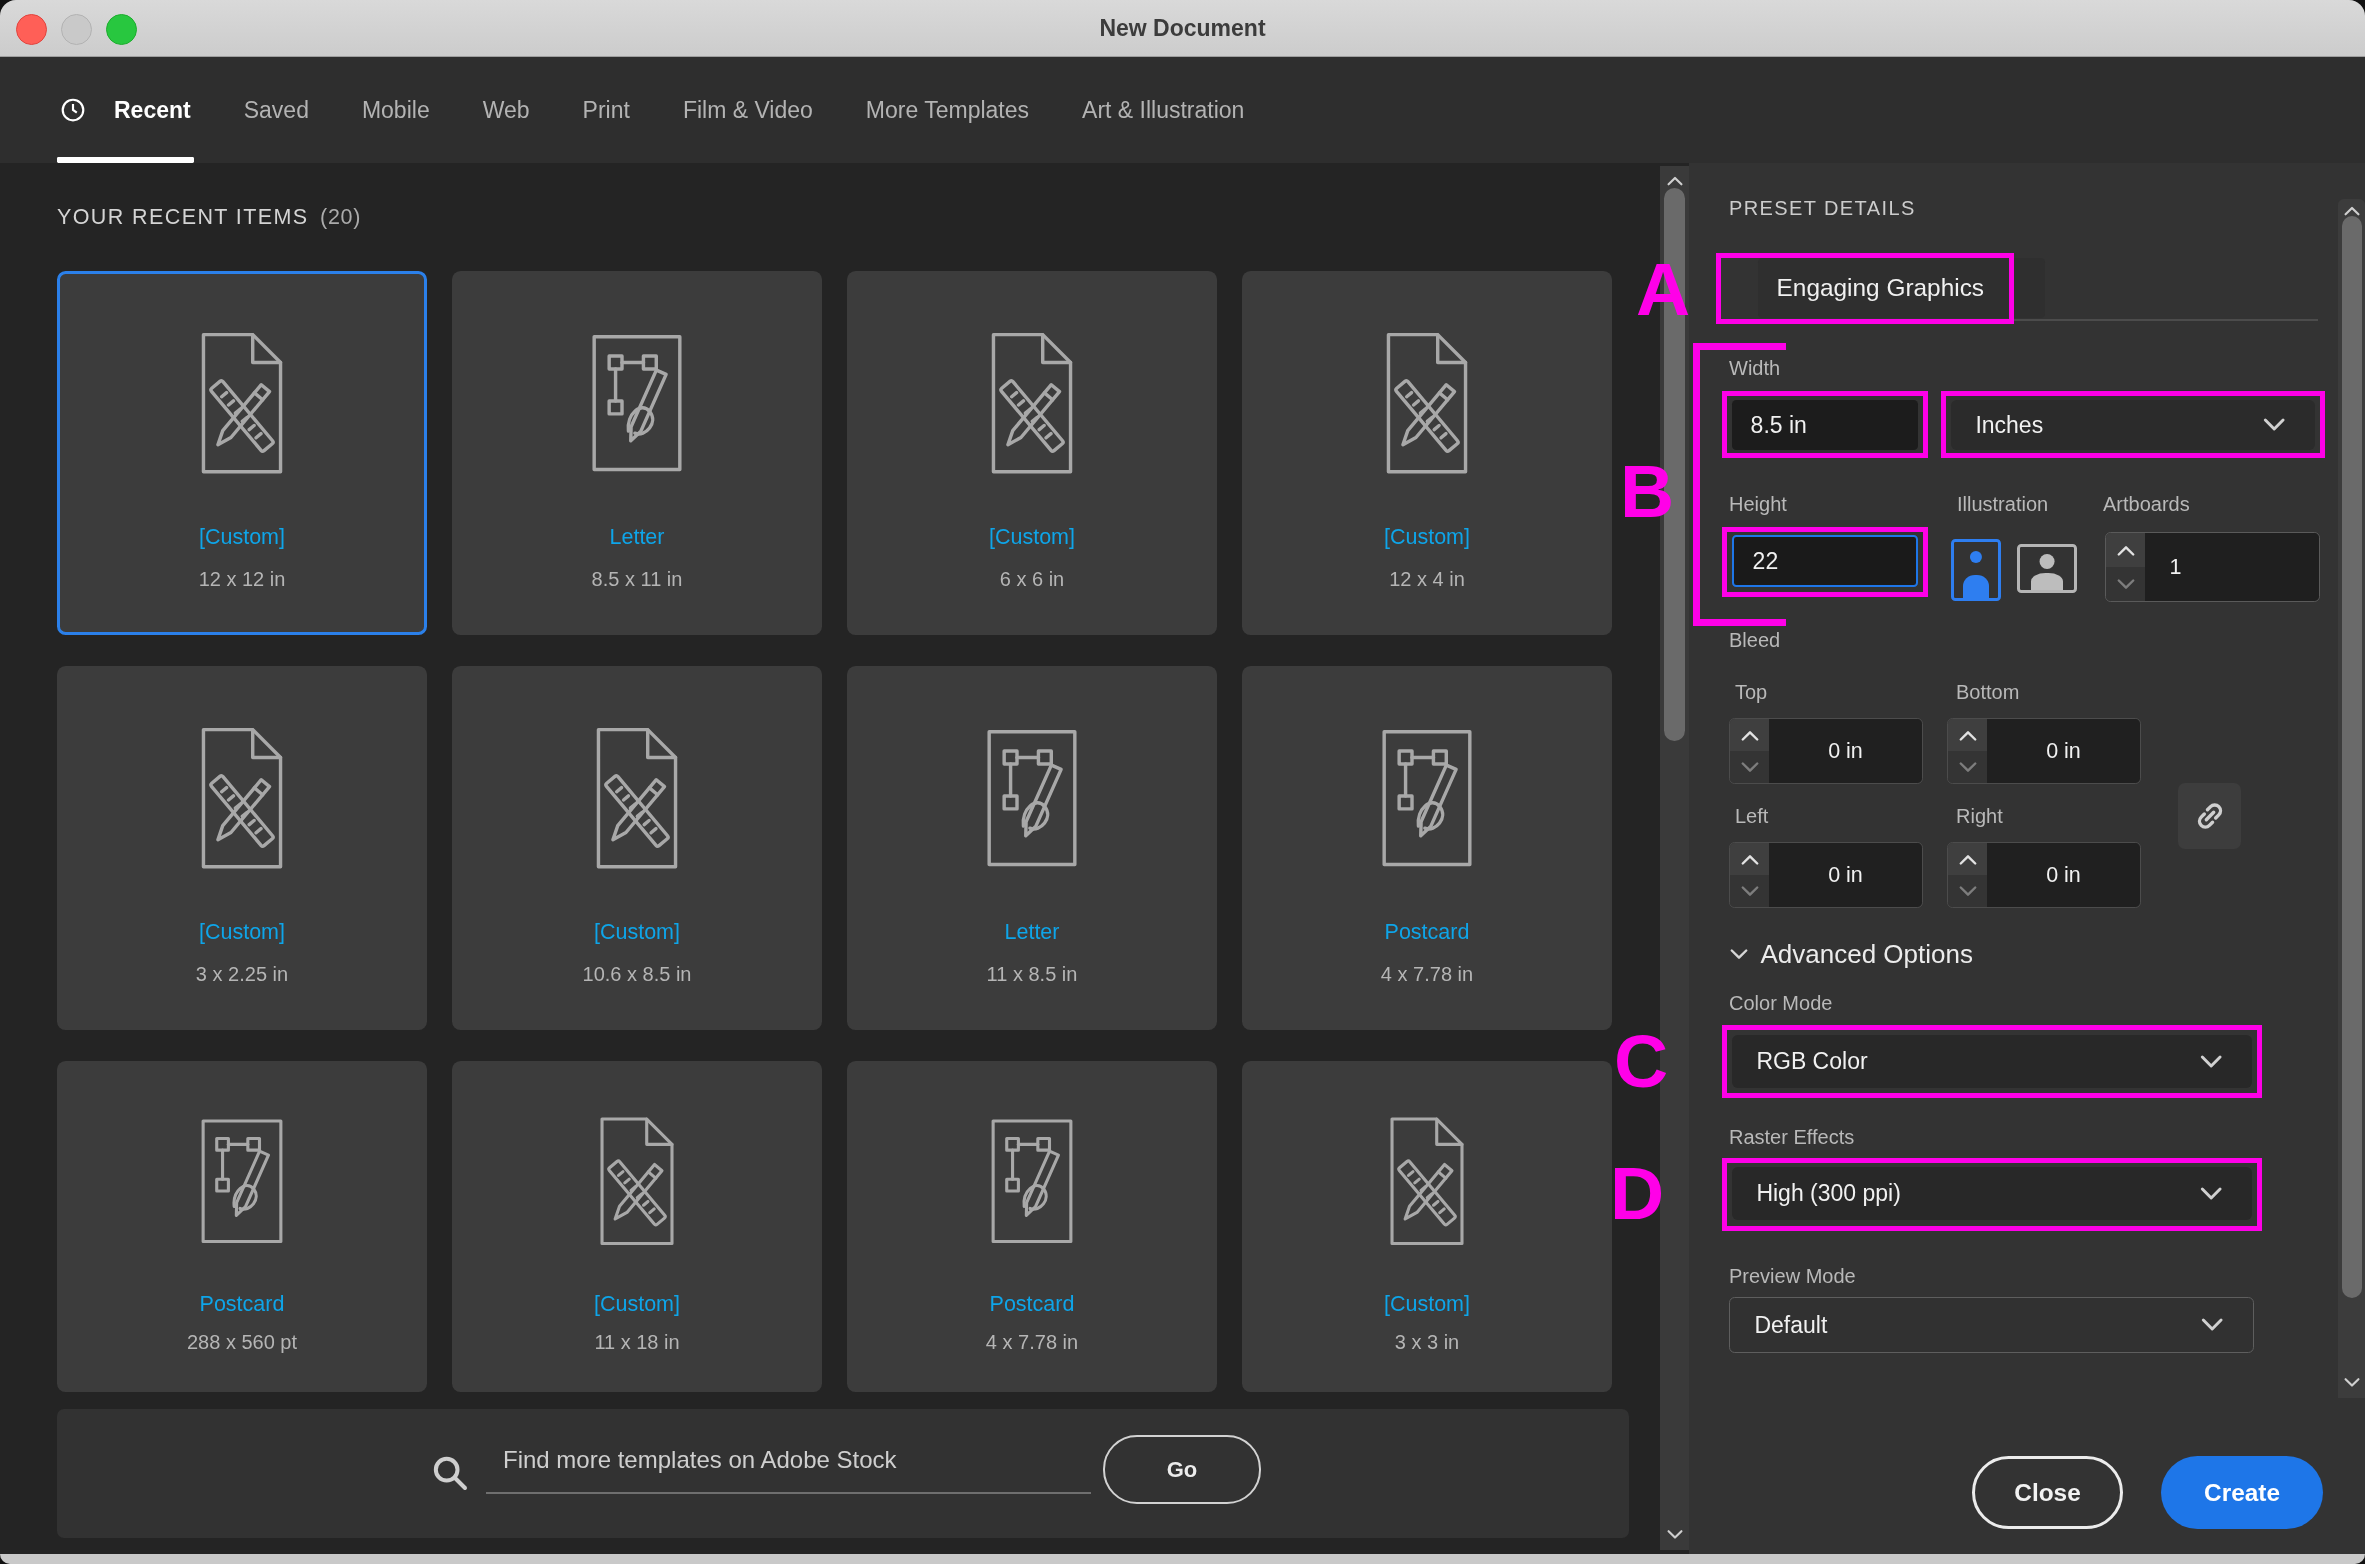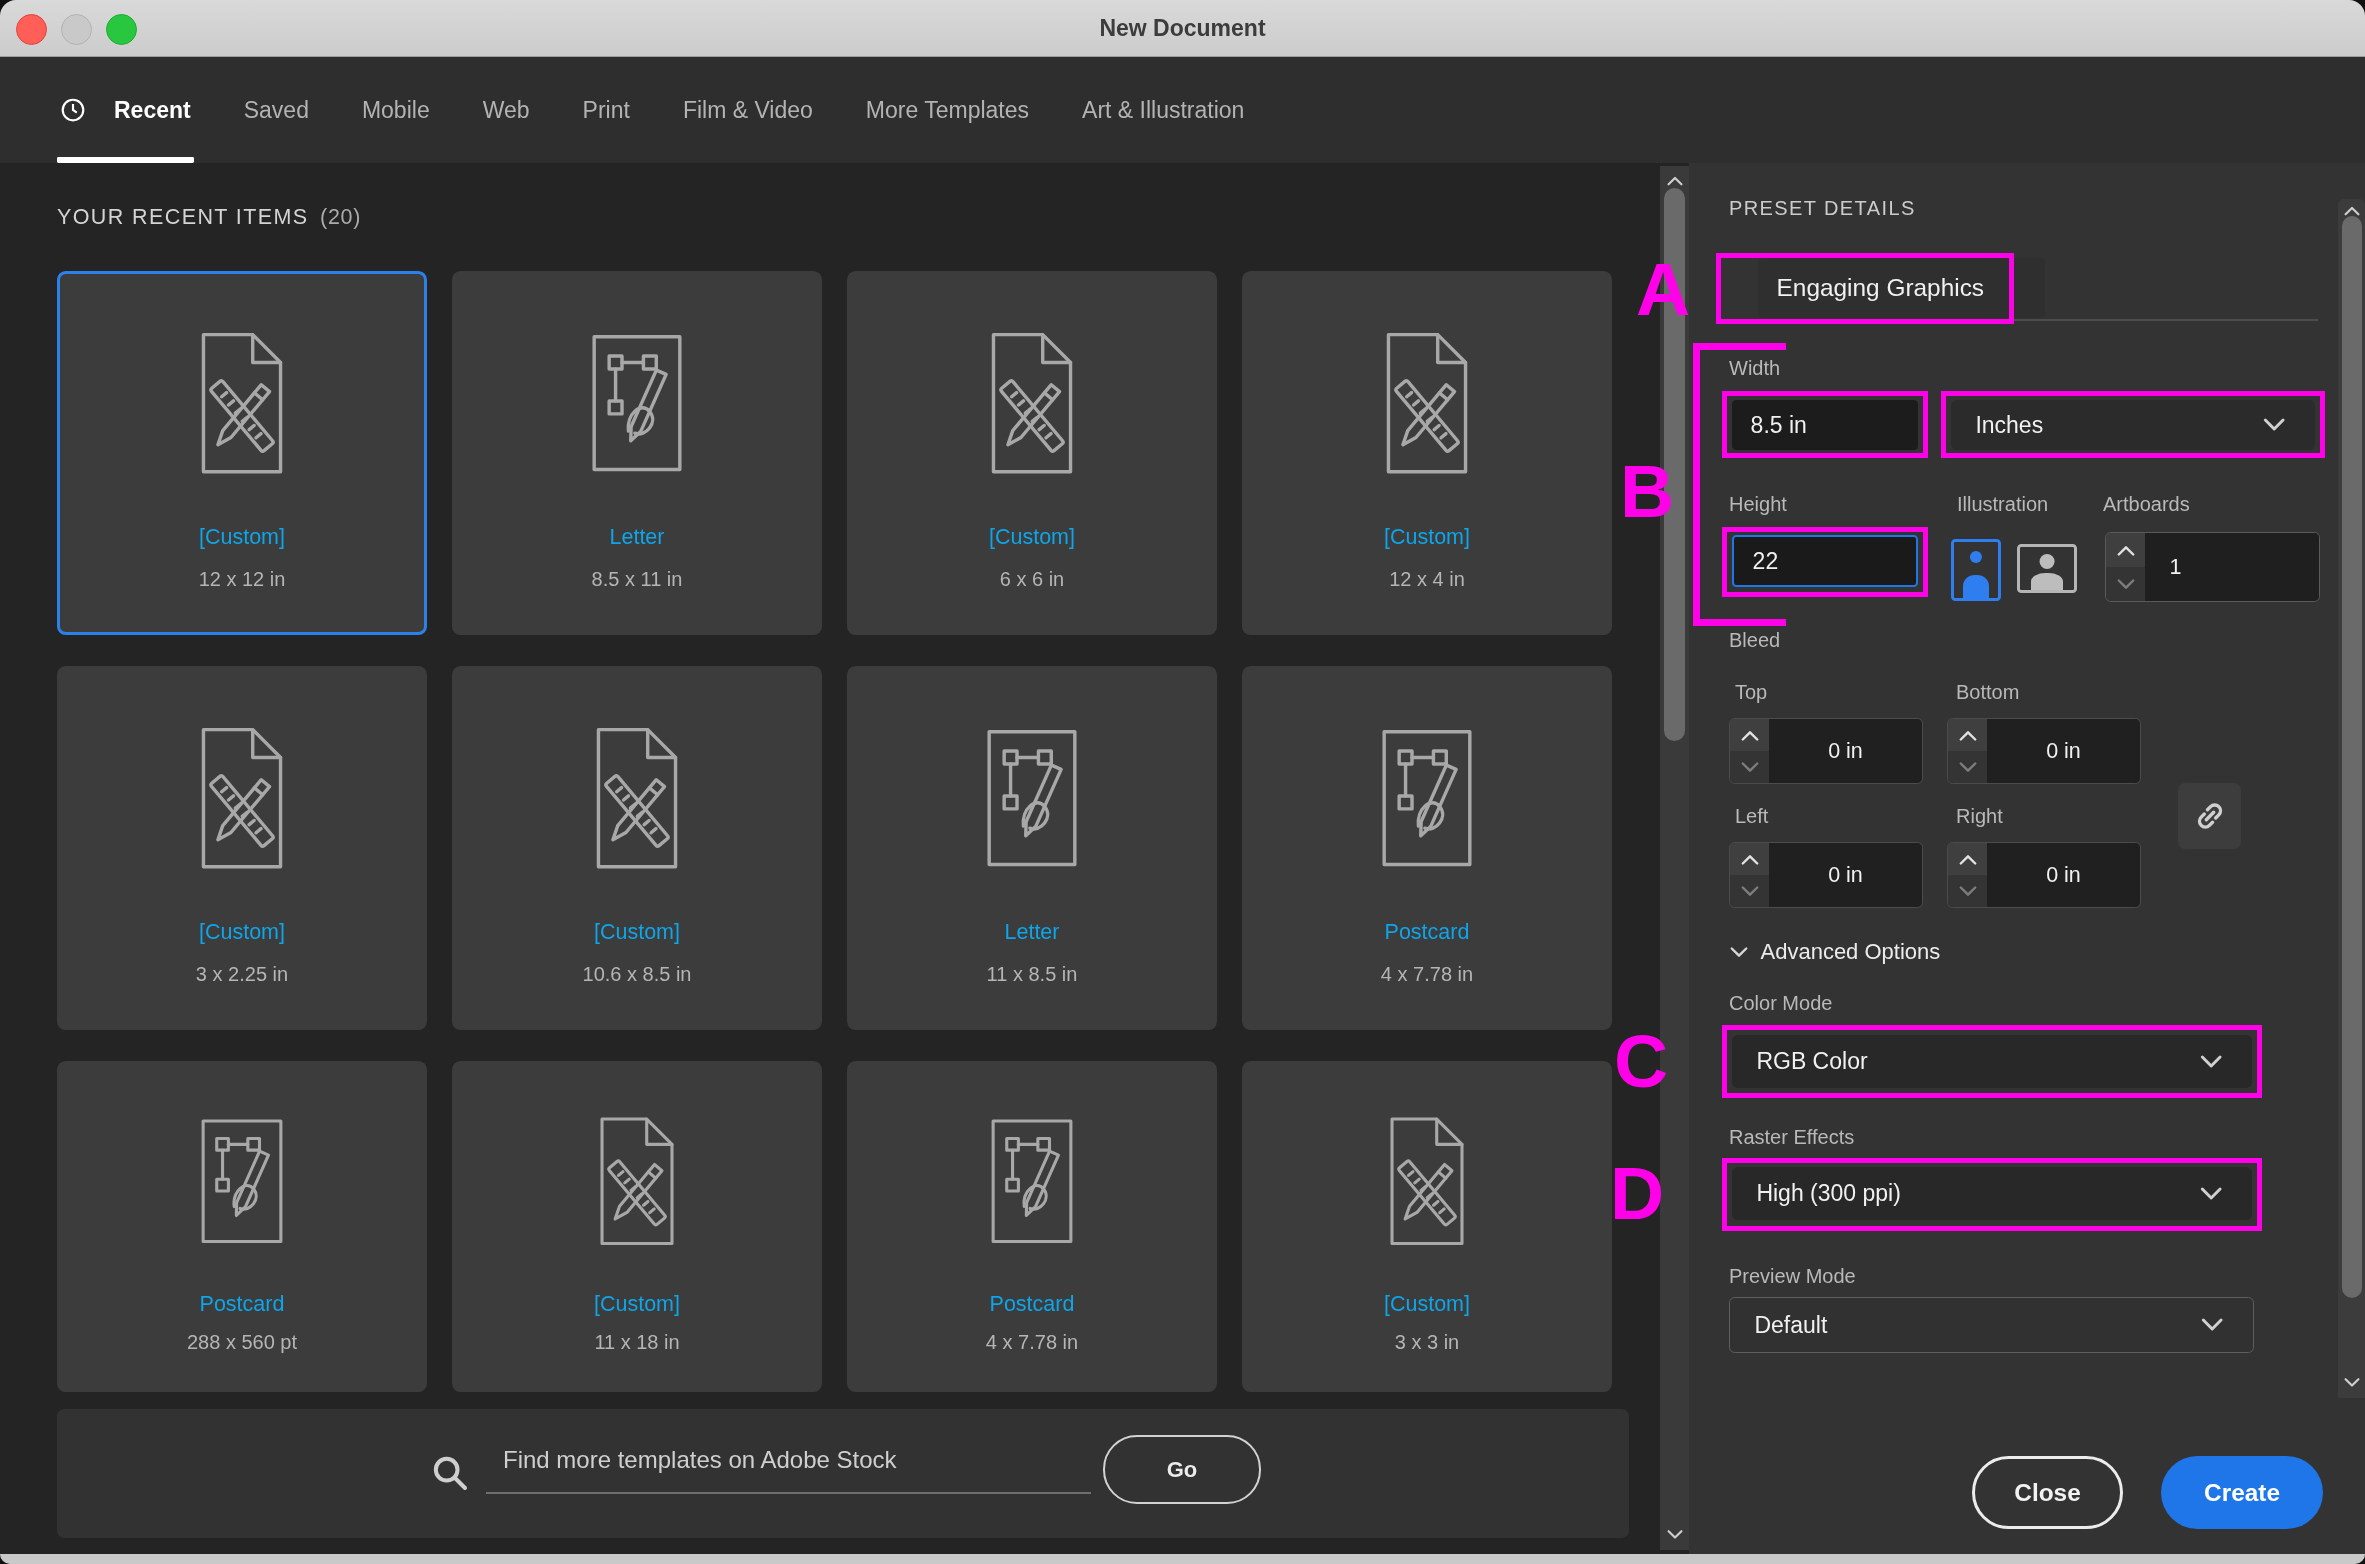--- a/index.html
+++ b/index.html
@@ -106,21 +106,21 @@
 
   .link-btn{position:absolute;left:489px;top:620px;width:63px;height:66px;background:#3d3d3d;
     border-radius:7.2px;display:flex;align-items:center;justify-content:center;cursor:pointer;}
   .link-btn svg{width:34px;height:34px;stroke:#cfcfcf;fill:none;stroke-width:2.4;
     stroke-linecap:round;}
 
   .advanced{position:absolute;left:40px;top:776px;display:flex;align-items:center;gap:11.5px;
     cursor:pointer;}
   .advanced svg{width:20px;height:13px;stroke:#d6d6d6;fill:none;stroke-width:3;
     stroke-linecap:round;stroke-linejoin:round;}
-  .advanced .adv-lbl{font-size:22px;color:#ececec;}
+  .advanced .adv-lbl{font-size:26px;color:#ececec;}
 
   .pill{position:absolute;border-radius:37px;font-size:24.4px;font-weight:700;font-family:Liberation Sans, sans-serif;
     display:flex;align-items:center;justify-content:center;cursor:pointer;box-sizing:border-box;}
   .pill.close{left:283px;top:1293px;width:151px;height:73px;background:transparent;
     border:3.6px solid #ececec;color:#f2f2f2;}
   .pill.create{left:472px;top:1293px;width:162px;height:73px;background:#1e76e8;
     border:none;color:#ffffff;}
 
   
   .scrollbar{position:absolute;background:#3a3a3a;}

